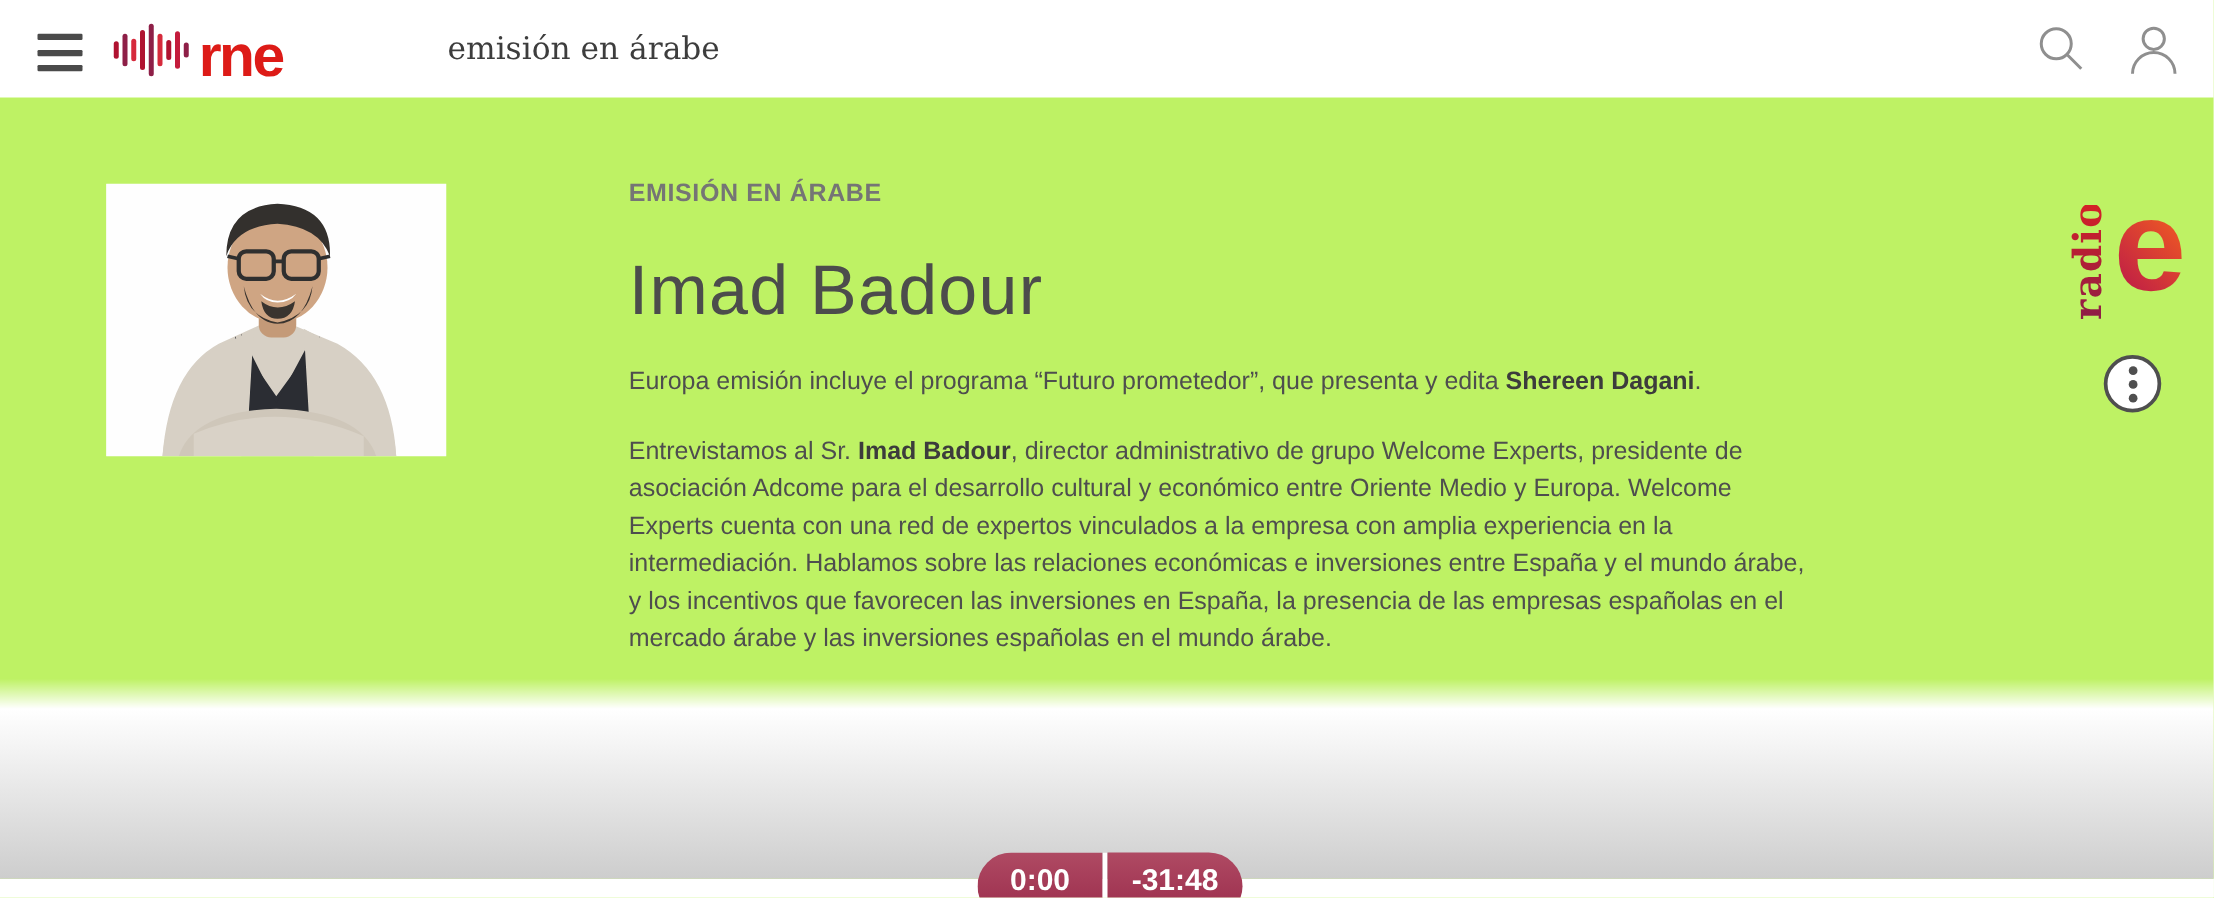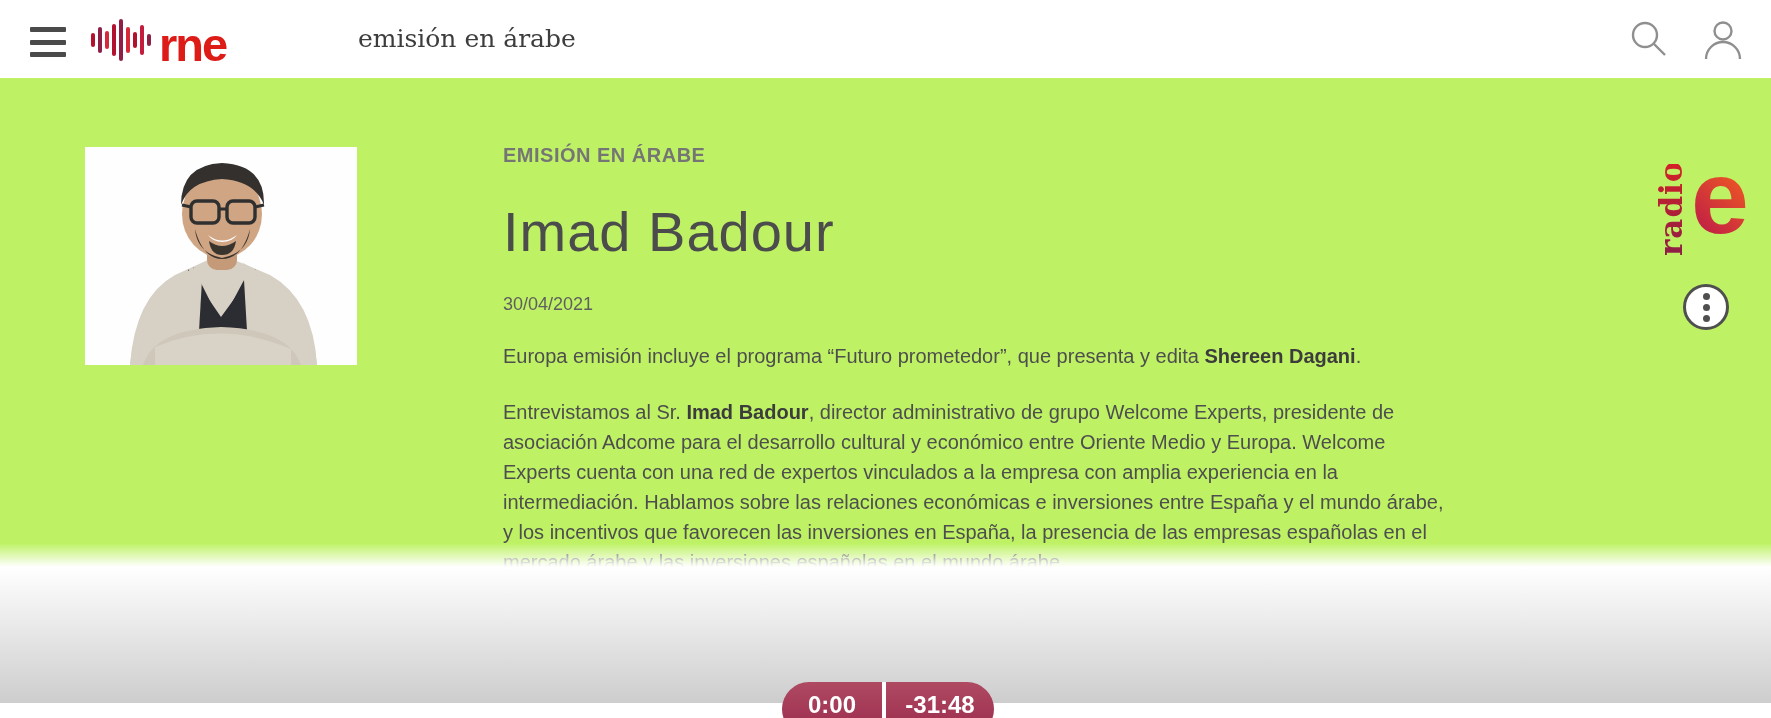--- a/index.html
+++ b/index.html
@@ -138,21 +138,20 @@
       <rect x="142" y="54" width="28" height="22" rx="6" fill="none" stroke="#2f2f2f" stroke-width="3.4"></rect>
       <line x1="134" y1="62" x2="142" y2="62" stroke="#2f2f2f" stroke-width="3"></line>
       <line x1="106" y1="60" x2="97" y2="58" stroke="#2f2f2f" stroke-width="3"></line>
       <line x1="170" y1="60" x2="179" y2="58" stroke="#2f2f2f" stroke-width="3"></line>
     </svg>
   </figure>
 
   <main class="article">
     <div class="category">EMISIÓN EN ÁRABE</div>
     <h1 class="title">Imad Badour</h1>
-    <div class="date">30/04/2021</div>
     <p><span>Europa emisión incluye el programa “Futuro prometedor”, que presenta y edita </span><strong>Shereen Dagani</strong><span>.</span></p>
     <p><span>Entrevistamos al Sr.  </span><strong>Imad Badour</strong><span>, director administrativo de grupo Welcome Experts, presidente de asociación Adcome para el desarrollo cultural y económico entre Oriente Medio y Europa. Welcome Experts cuenta con una red de expertos vinculados a la empresa con amplia experiencia en la intermediación. Hablamos sobre las relaciones económicas e inversiones entre España y el mundo árabe, y los incentivos que favorecen las inversiones en España, la presencia de las empresas españolas en el mercado árabe y las inversiones españolas en el mundo árabe.</span></p>
   </main>
 
   <div class="radio-e">
     <span class="radio-vertical">radio</span>
     <span class="big-e">e</span>
   </div>
   <button class="kebab" aria-label="more options">
     <i></i>

